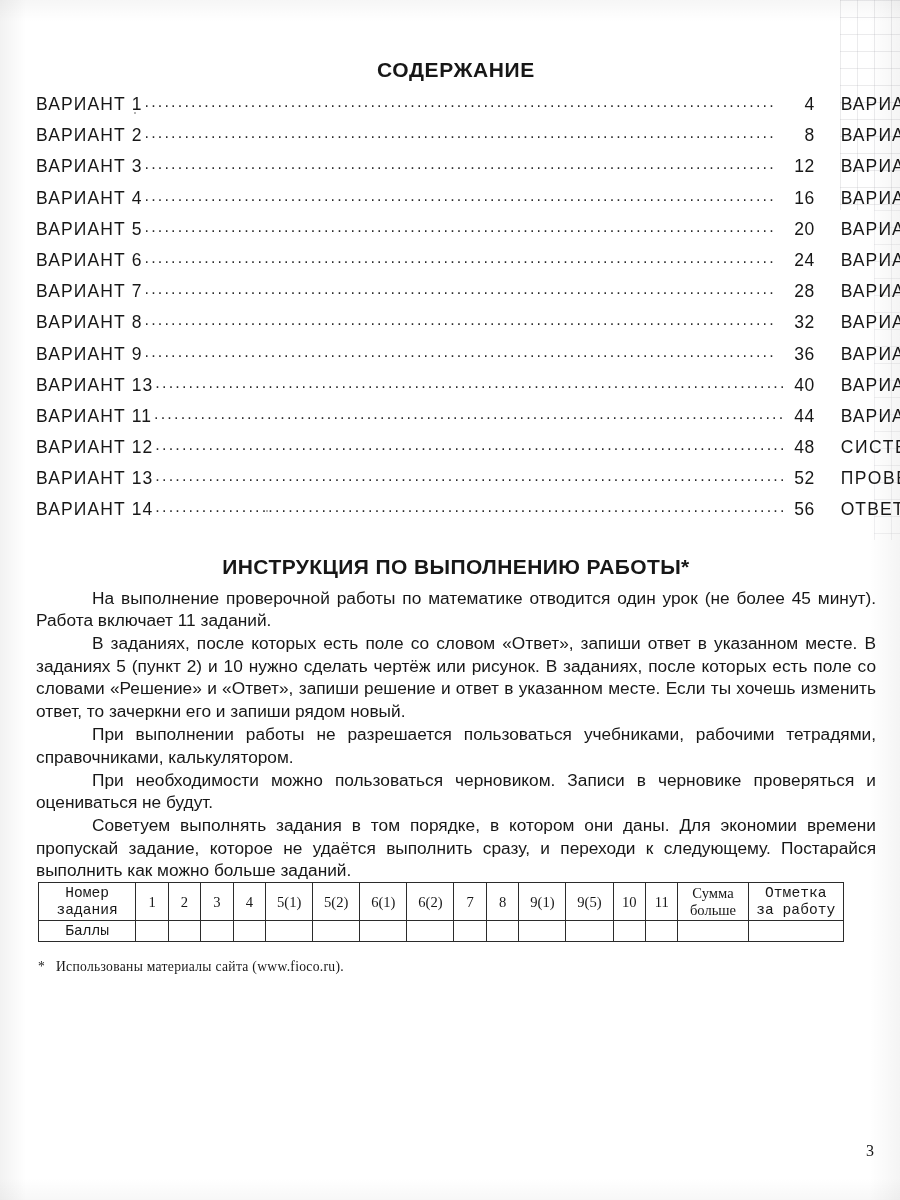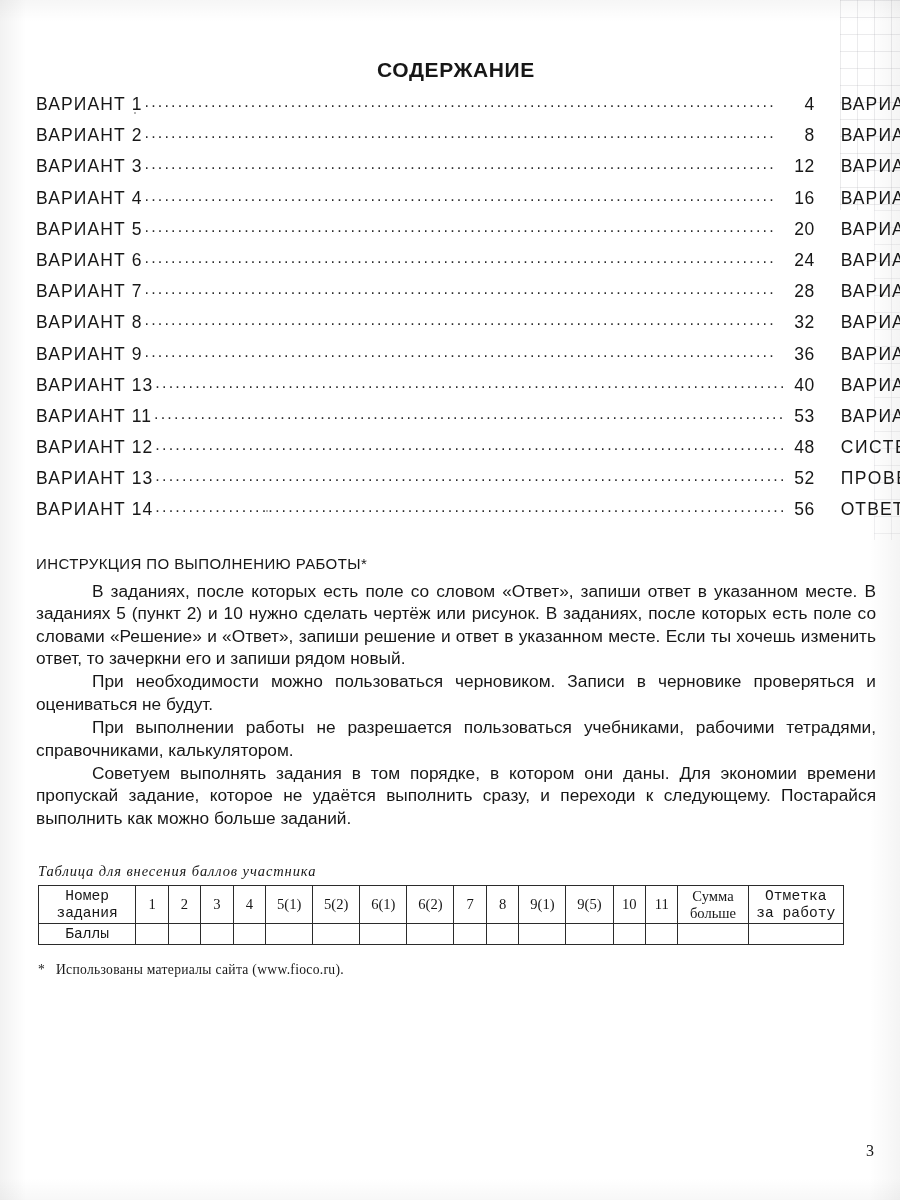--- a/index.html
+++ b/index.html
@@ -102,22 +102,23 @@
     letter-spacing: 0.5px;
     text-align: right;
     min-width: 26px;
   }
   .toc-row.wide .toc-label {
     letter-spacing: 1.6px;
   }
   .toc-row.nodots { justify-content: flex-start; }
 
   h2.instr-title {
-    font-size: 15px;
-    font-weight: normal;
+    font-size: 21px;
+    font-weight: bold;
+    text-align: center;
     letter-spacing: 0.4px;
     margin: 22px 0 8px 0;
   }
 
   .body-text p {
     font-size: 17.3px;
     line-height: 1.305;
     text-align: justify;
     text-justify: inter-word;
     margin: 0 0 0.5px 0;
@@ -250,21 +251,21 @@
         <span class="toc-page">36</span>
       </div>
       <div class="toc-row">
         <span class="toc-label">ВАРИАНТ 13</span>
         <span class="toc-dots">...............................................................................................</span>
         <span class="toc-page">40</span>
       </div>
       <div class="toc-row">
         <span class="toc-label">ВАРИАНТ 11</span>
         <span class="toc-dots">...............................................................................................</span>
-        <span class="toc-page">53</span>
+        <span class="toc-page">44</span>
       </div>
       <div class="toc-row">
         <span class="toc-label">ВАРИАНТ 12</span>
         <span class="toc-dots">...............................................................................................</span>
         <span class="toc-page">48</span>
       </div>
       <div class="toc-row">
         <span class="toc-label">ВАРИАНТ 13</span>
         <span class="toc-dots">...............................................................................................</span>
         <span class="toc-page">52</span>
@@ -332,27 +333,27 @@
         <span class="toc-label">ОТВЕТЫ</span>
 
       </div>
     </div>
 
   </div>
 
   <h2 class="instr-title">ИНСТРУКЦИЯ ПО ВЫПОЛНЕНИЮ РАБОТЫ*</h2>
 
   <div class="body-text">
+    <p>На выполнение проверочной работы по математике отводится один урок (не более 45 минут). Работа включает 11 заданий.</p>
     <p>В заданиях, после которых есть поле со словом «Ответ», запиши ответ в указанном месте. В заданиях 5 (пункт 2) и 10 нужно сделать чертёж или рисунок. В заданиях, после которых есть поле со словами «Решение» и «Ответ», запиши решение и ответ в указанном месте. Если ты хочешь изменить ответ, то зачеркни его и запиши рядом новый.</p>
+    <p>При выполнении работы не разрешается пользоваться учебниками, рабочими тетрадями, справочниками, калькулятором.</p>
     <p>При необходимости можно пользоваться черновиком. Записи в черновике проверяться и оцениваться не будут.</p>
-    <p>При выполнении работы не разрешается пользоваться учебниками, рабочими тетрадями, справочниками, калькулятором.</p>
     <p>Советуем выполнять задания в том порядке, в котором они даны. Для экономии времени пропускай задание, которое не удаётся выполнить сразу, и переходи к следующему. Постарайся выполнить как можно больше заданий.</p>
   </div>
 
-  <div class="table-caption">Таблица для внесения баллов участника</div>
 
   <table class="score">
     <tbody>
         <tr>
       <td class="hdr hdr-first" rowspan="1">
         <div>Номер</div>
         <div>задания</div>
       </td>
       <td class="hdr col-n">1</td>
       <td class="hdr col-n">2</td>

